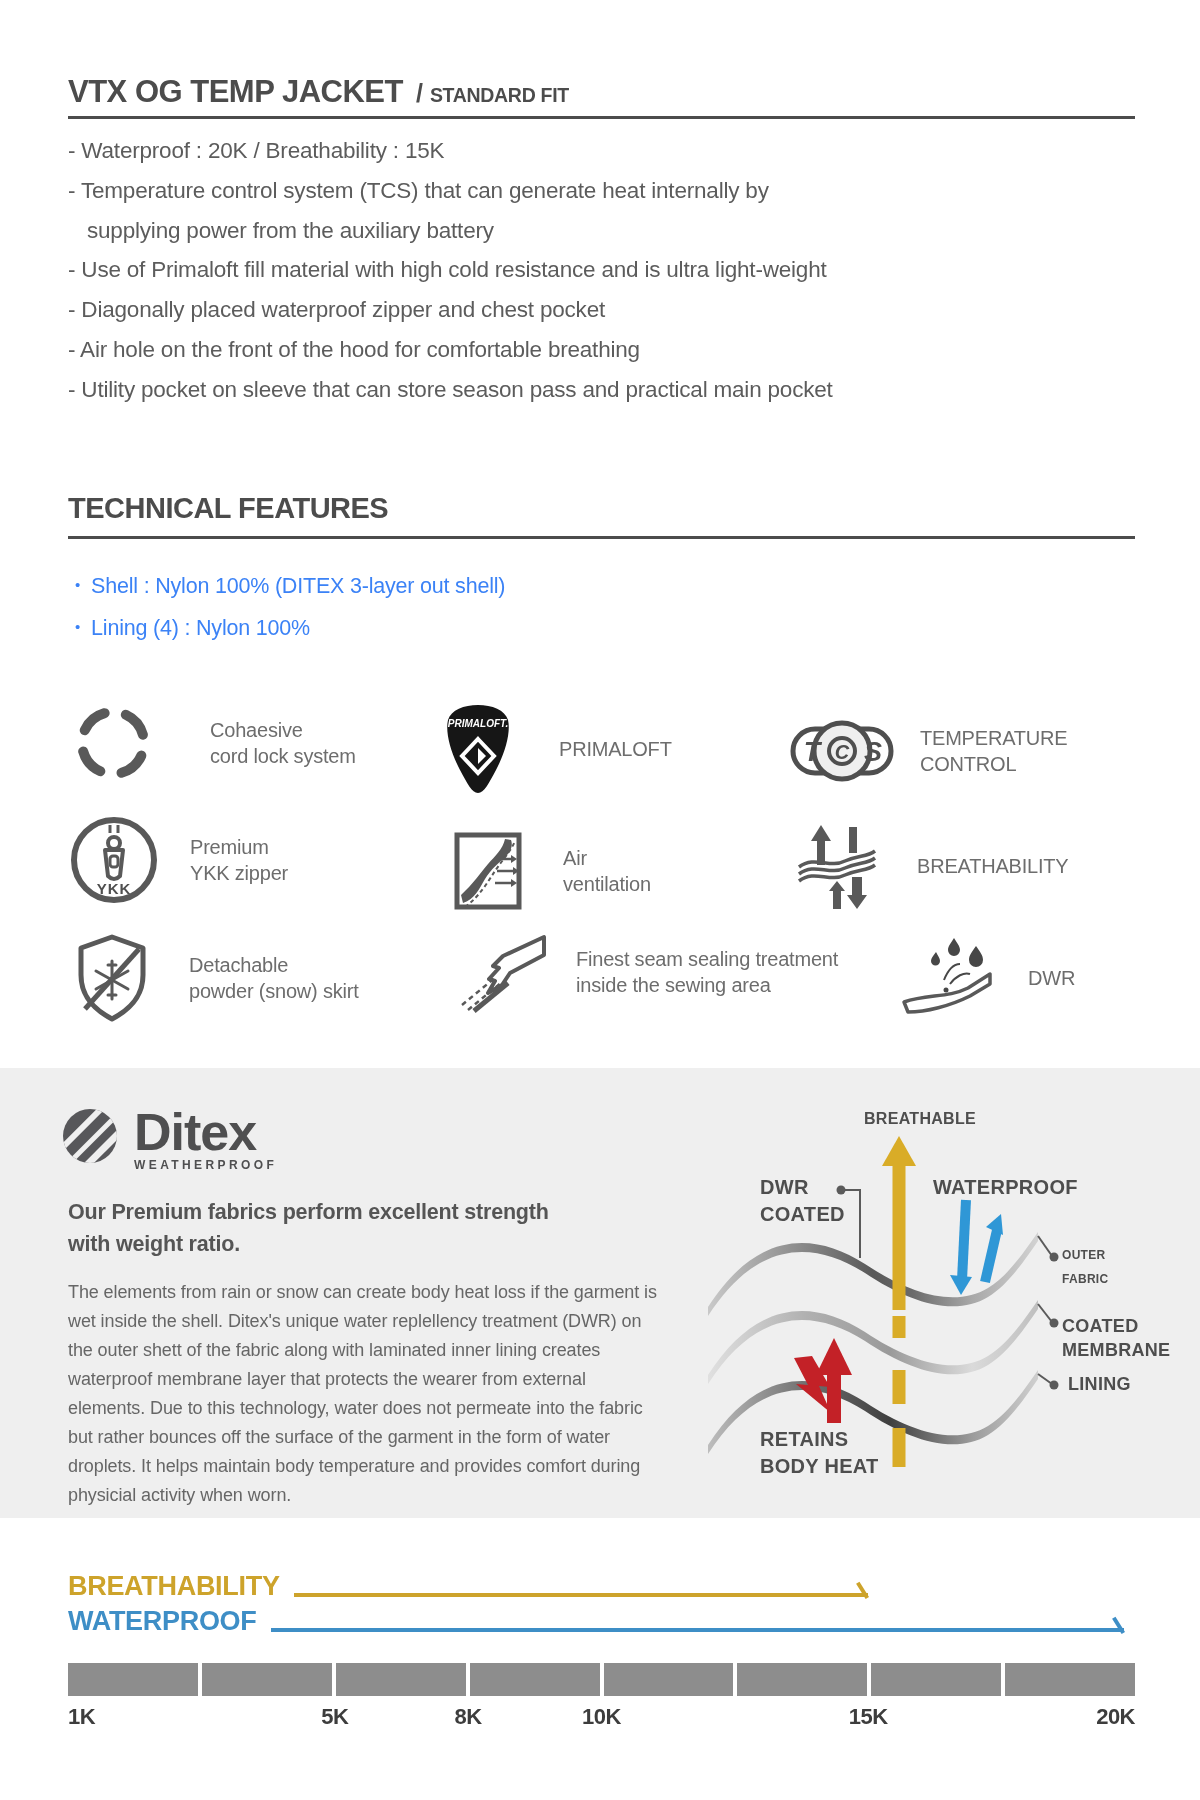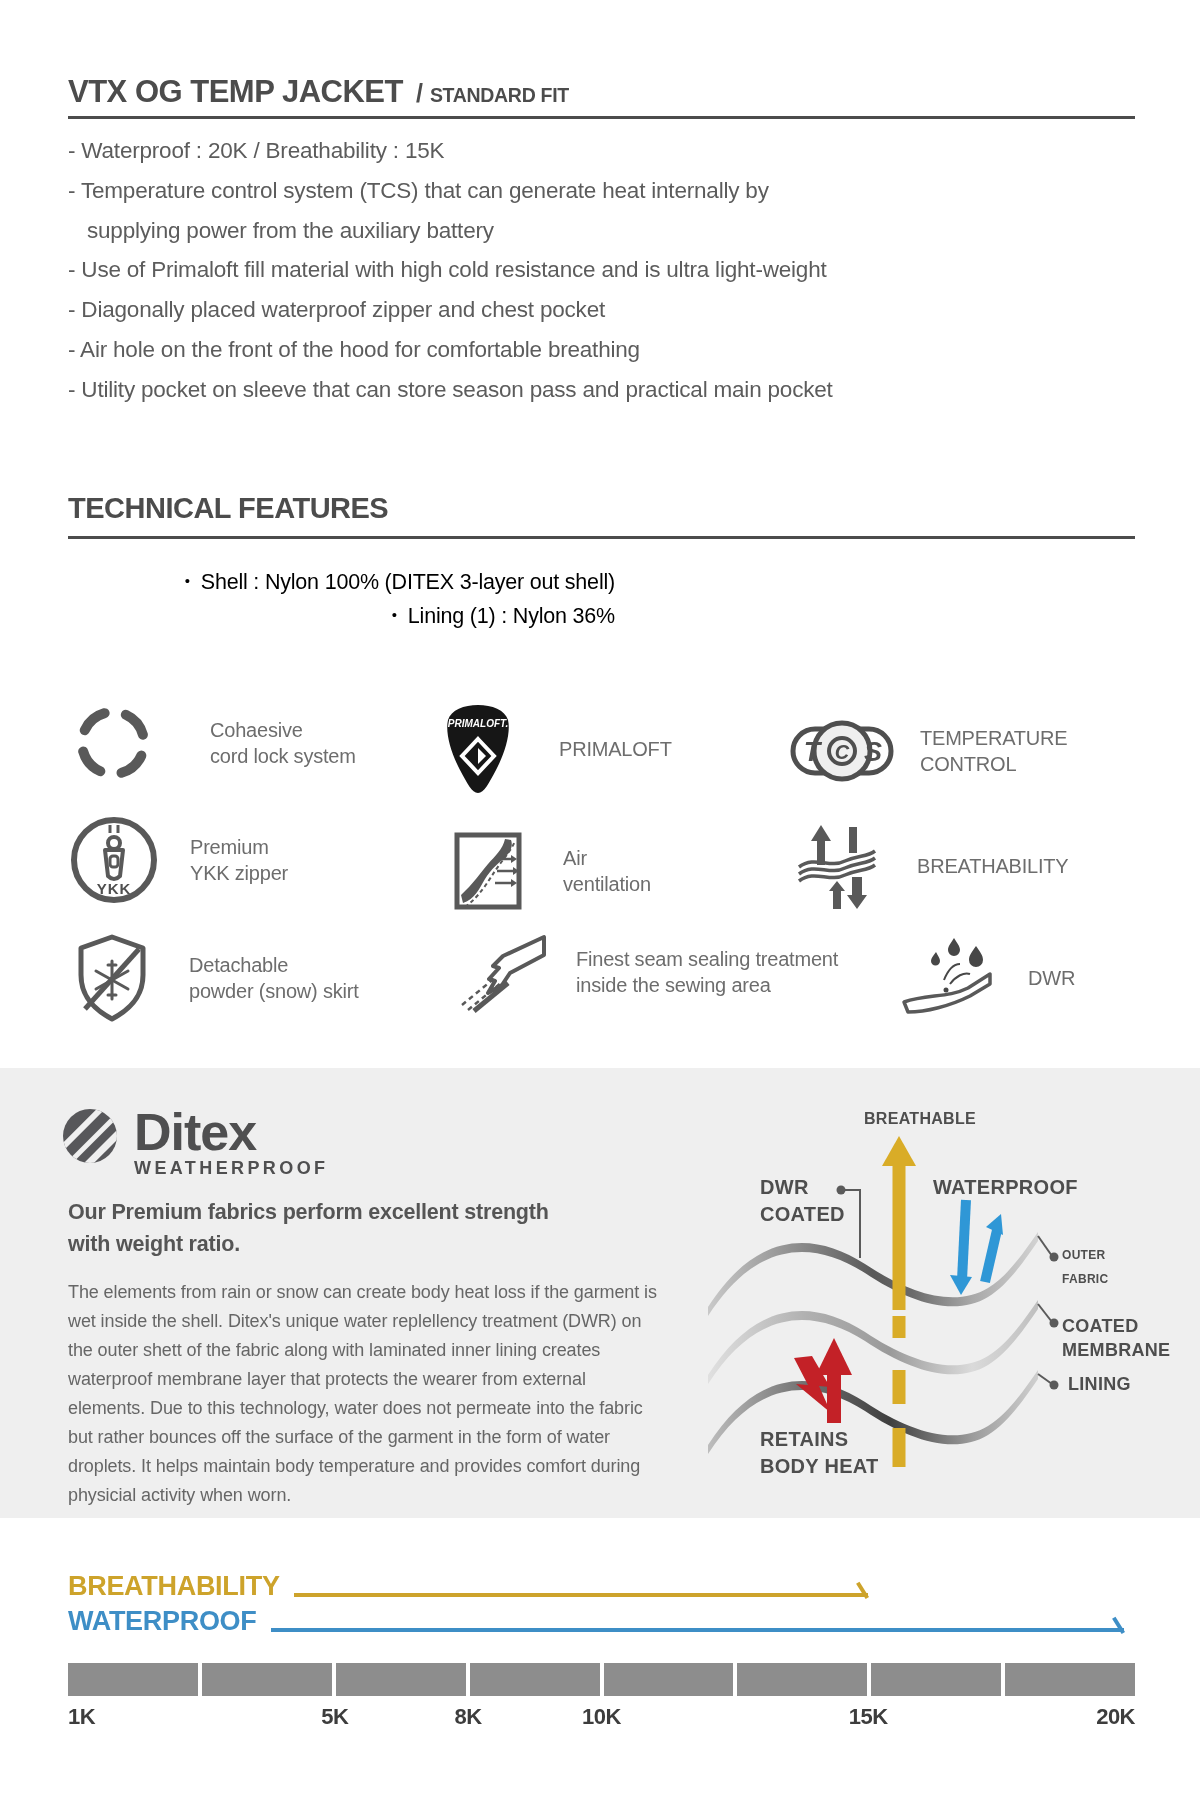--- a/index.html
+++ b/index.html
@@ -14,31 +14,31 @@
   
   #feature-list{position:absolute;left:68px;top:131px;width:1010px;margin:0;padding:0;list-style:none;}
   .feature-item{font-size:22.5px;color:#5c5c5c;line-height:39.8px;white-space:pre-line;
                 padding-left:19px;text-indent:-19px;letter-spacing:-0.2px;}
   
   .tech-heading{position:absolute;left:68px;top:492px;font-size:29px;font-weight:bold;color:#4c4c4c;letter-spacing:-0.5px;}
   .rule2{position:absolute;left:68px;top:536px;width:1067px;height:2.5px;background:#4c4c4c;}
   .mat-col{position:absolute;top:566px;}
   #mat-col-1{left:75px;width:540px;}
   #mat-col-2{left:635px;width:460px;}
-  .mat-item{font-size:21.5px;color:#000000;line-height:33px;letter-spacing:-0.2px;text-align:right;}
+  .mat-item{font-size:21.5px;color:#3b82f6;line-height:40px;letter-spacing:-0.2px;}
   .mat-bullet{display:inline-block;font-size:15px;transform:translateY(-3px);margin-right:11px;}
   
   .icell{position:absolute;display:flex;align-items:center;}
   .ilabel{font-size:20px;color:#6d6d6d;line-height:26px;white-space:pre-line;letter-spacing:-0.2px;}
   
   #ditex-panel{position:absolute;left:0;top:1068px;width:1200px;height:450px;background:#efefef;}
   .ditex-logo{position:absolute;left:62px;top:1108px;display:flex;align-items:flex-start;}
   .ditex-wordmark{margin-left:16px;}
   .ditex-brand{font-size:52px;font-weight:bold;color:#4f4f50;letter-spacing:-1px;line-height:48px;}
-  .ditex-tag{font-size:18px;font-weight:bold;color:#4f4f50;letter-spacing:3.4px;margin-top:2px;}
+  .ditex-tag{font-size:12px;font-weight:bold;color:#4f4f50;letter-spacing:3.4px;margin-top:2px;}
   .ditex-lead{position:absolute;left:68px;top:1196px;font-size:21.5px;font-weight:bold;color:#555;
               line-height:32px;white-space:pre-line;letter-spacing:-0.2px;}
   .ditex-body{position:absolute;left:68px;top:1278px;width:720px;font-size:18px;color:#666;
               line-height:29px;white-space:pre-line;letter-spacing:-0.1px;}
   
   #diagram{position:absolute;left:700px;top:1090px;width:470px;height:410px;}
   #diagram svg{position:absolute;left:0;top:0;}
   .dlabel{position:absolute;font-weight:bold;color:#4e4e4e;white-space:pre-line;letter-spacing:.3px;}
   #dl-breathable{left:130px;top:20px;width:180px;text-align:center;font-size:16px;}
   #dl-dwr{left:60px;top:84px;font-size:20px;line-height:27px;}
@@ -80,21 +80,21 @@
       <li class="feature-item">- Use of Primaloft fill material with high cold resistance and is ultra light-weight</li>
       <li class="feature-item">- Diagonally placed waterproof zipper and chest pocket</li>
       <li class="feature-item">- Air hole on the front of the hood for comfortable breathing</li>
       <li class="feature-item">- Utility pocket on sleeve that can store season pass and practical main pocket</li>
     </ul>
 
   <div class="tech-heading">TECHNICAL FEATURES</div>
   <div class="rule2"></div>
   <div class="mat-col" id="mat-col-1">
       <div class="mat-item"><span class="mat-bullet">•</span><span>Shell : Nylon 100% (DITEX 3-layer out shell)</span></div>
-      <div class="mat-item"><span class="mat-bullet">•</span><span>Lining (1) : Nylon 36%</span></div>
+      <div class="mat-item"><span class="mat-bullet">•</span><span>Lining (4) : Nylon 100%</span></div>
     </div>
 
   <div class="icell" style="left:72px;top:699px;gap:56px">
     <svg width="82" height="88" viewBox="0 0 82 88">
       <circle cx="41" cy="44" r="31" fill="none" stroke="#595959" stroke-width="10" stroke-linecap="round" stroke-dasharray="27 21.7" transform="rotate(24 41 44)"></circle>
     </svg>
     <div class="ilabel">Cohaesive
 cord lock system</div>
   </div>
 

